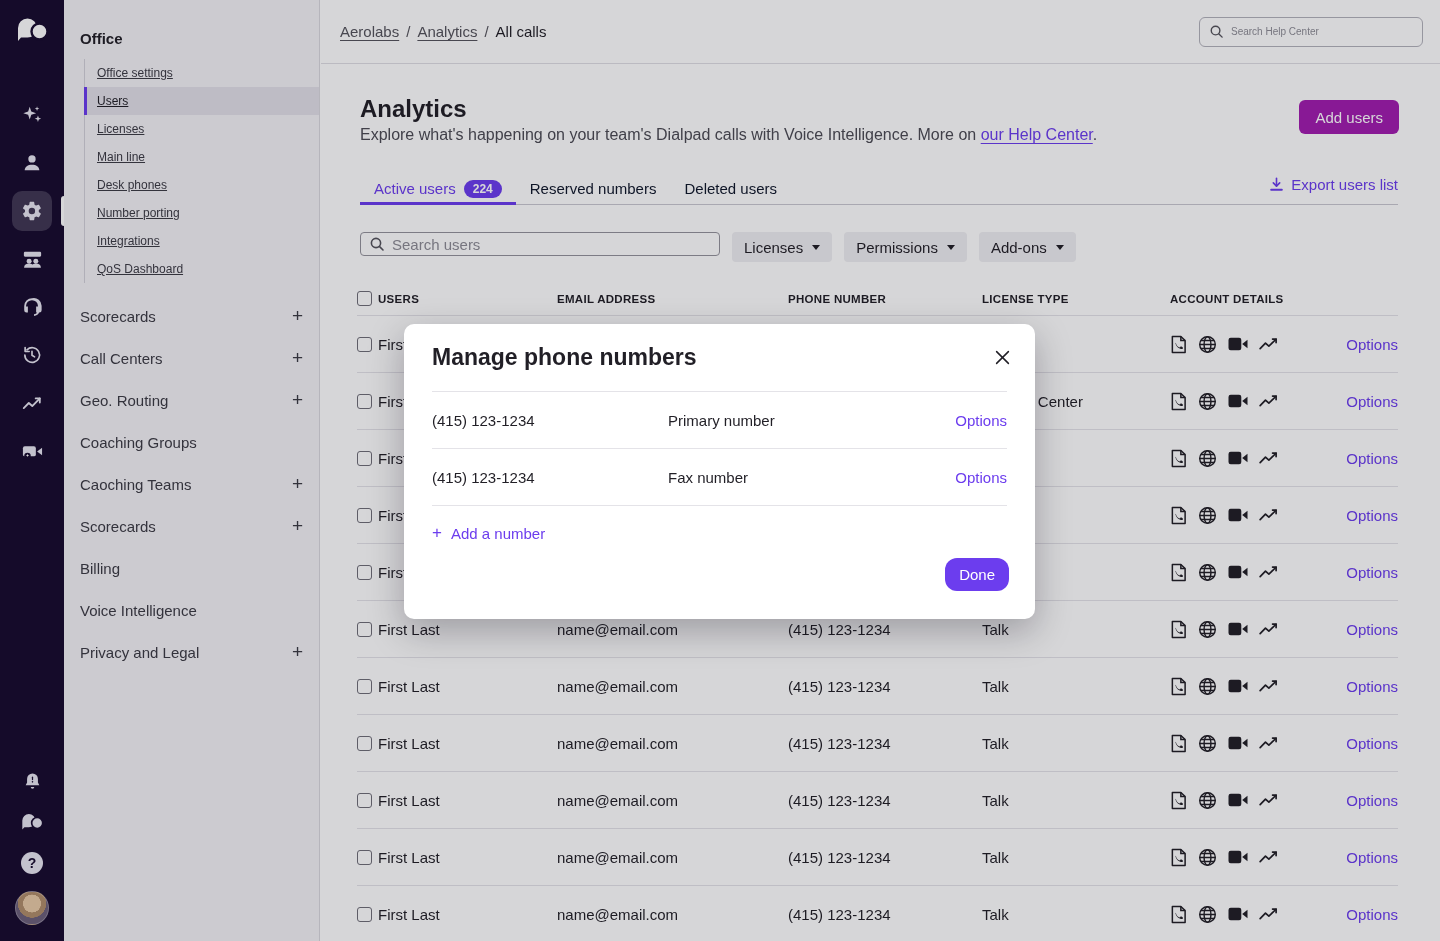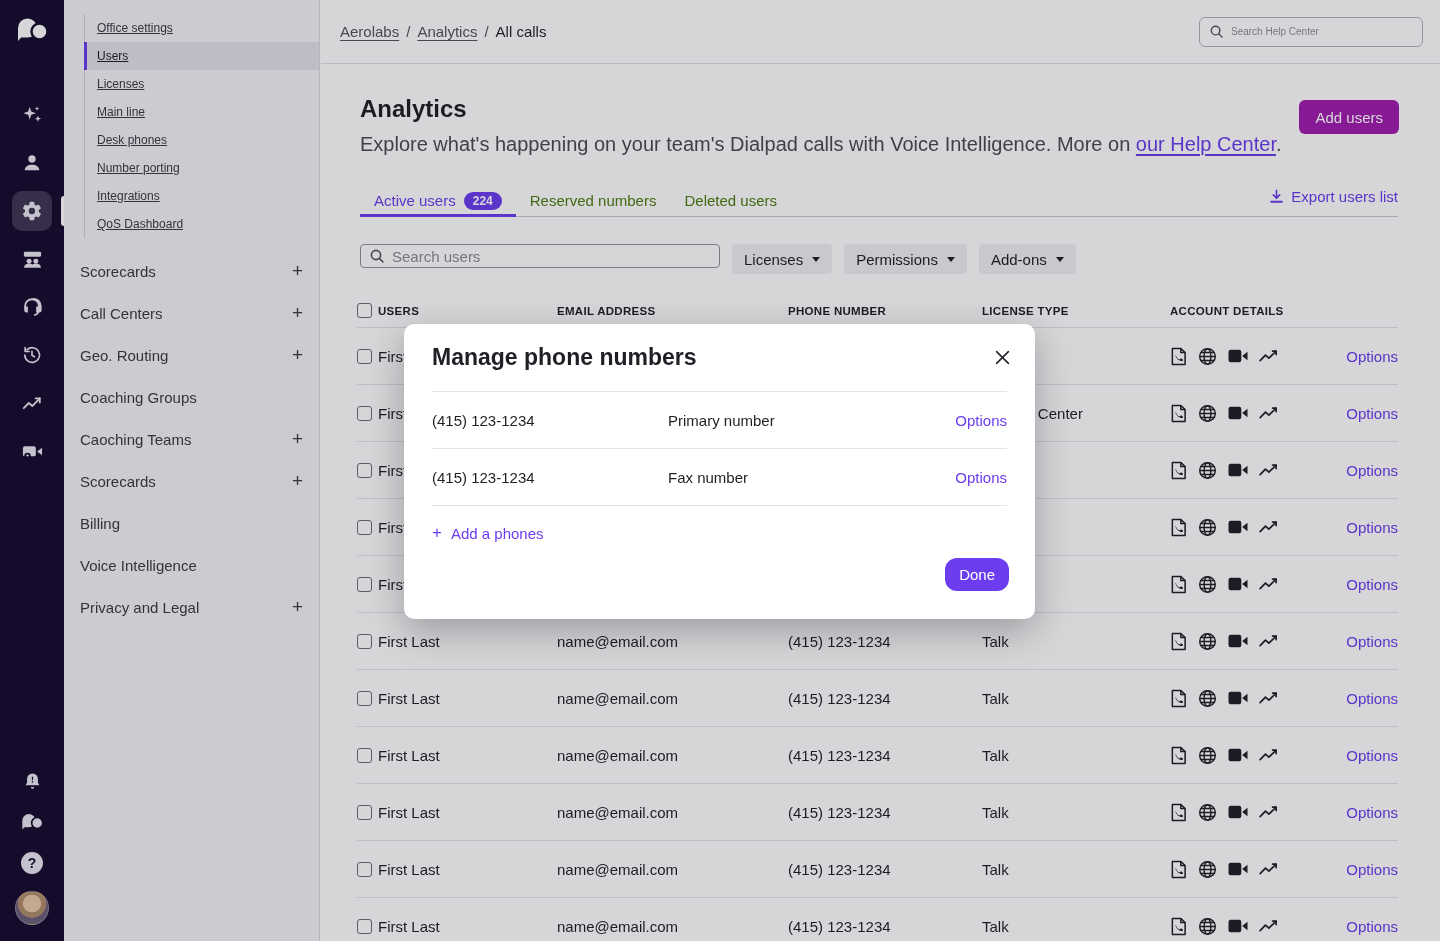--- a/index.html
+++ b/index.html
@@ -40,26 +40,26 @@
   .topbar { height:64px; border-bottom:1px solid #dfdee4; display:flex; align-items:center; padding:0 17px 0 19px; }
   .crumbs { font-size:15px; color:#55545c; display:flex; gap:7px; align-items:center; }
   .crumb-link { color:#55545c; text-decoration:underline; text-underline-offset:3px; cursor:pointer; }
   .crumb-current { color:#211f26; }
   .help-search { margin-left:auto; width:224px; height:30px; border:1px solid #b3b2bb; border-radius:6px; display:flex; align-items:center; padding:0 9px; gap:7px; background:#fff; color:#55545c; }
   .help-search input { border:0; outline:0; background:transparent; font-size:10px; width:100%; font-family:"Liberation Sans",sans-serif; color:#211f26; }
   .help-search input::placeholder { color:#8d8c95; }
 
   .content { position:relative; padding:31px 42px 0 39px; }
   .page-title { font-size:24px; font-weight:700; color:#211f26; }
-  .page-sub { margin-top:10px; font-size:20px; color:#4c4b54; }
+  .page-sub { margin-top:3px; font-size:16px; color:#4c4b54; }
   .page-sub a { color:#6c3dee; text-decoration:underline; text-underline-offset:3px; cursor:pointer; }
   .add-users { position:absolute; top:36px; right:41px; height:34px; padding:0 16px; background:#a21caf; color:#fff; font-size:15px; border:0; border-radius:6px; cursor:pointer; font-family:"Liberation Sans",sans-serif; }
 
   .tabs-row { margin-top:31px; border-bottom:1px solid #c9c8d0; display:flex; position:relative; }
-  .tab { height:30px; padding:0 14px; display:flex; align-items:center; gap:8px; font-size:15px; color:#4d7c0f; cursor:pointer; border-bottom:3px solid transparent; margin-bottom:-1px; }
+  .tab { height:30px; padding:0 14px; display:flex; align-items:center; gap:8px; font-size:15px; color:#0f172a; cursor:pointer; border-bottom:3px solid transparent; margin-bottom:-1px; }
   .tab.active { color:#6c3dee; border-bottom-color:#6c3dee; }
   .tab .badge { background:#6c3dee; color:#fff; font-size:12px; font-weight:700; padding:2px 9px; border-radius:10px; }
   .tab .badge:empty { display:none; }
   .export-link { position:absolute; right:0; top:1px; display:flex; align-items:center; gap:7px; color:#6c3dee; font-size:15px; cursor:pointer; }
 
   .filters-row { margin-top:27px; display:flex; gap:12px; }
   .search-users { width:360px; height:24px; border:1.5px solid #94939c; border-radius:4px; display:flex; align-items:center; padding:0 8px; gap:7px; color:#55545c; background:#fff; }
   .search-users input { border:0; outline:0; background:transparent; font-size:15px; width:100%; font-family:"Liberation Sans",sans-serif; color:#211f26; }
   .search-users input::placeholder { color:#8d8c95; }
   .filter-btn { height:30px; padding:0 12px; background:#efeef2; border:0; border-radius:4px; font-size:15px; color:#211f26; display:flex; align-items:center; gap:9px; cursor:pointer; font-family:"Liberation Sans",sans-serif; }
@@ -184,20 +184,21 @@
     </div>
     <div class="rail-btn">
         <span class="help-circle">?</span>
       </div>
     <div class="avatar"></div>
   </div>
 </nav>
 
 <aside class="sidebar">
   <div class="side-body">
+    <div class="side-heading">Office</div>
     <div class="office-list">
 
         <div class="office-item">
           <span>Office settings</span>
         </div>
 
         <div class="office-item active">
           <span>Users</span>
         </div>
 
@@ -816,16 +817,16 @@
       </div>
 
       <div class="mrow">
         <div>(415) 123-1234</div>
         <div>Fax number</div>
         <div class="opt-link">Options</div>
       </div>
     </div>
   <div class="add-number">
     <span class="plus-g">+</span>
-    <span>Add a phones</span>
+    <span>Add a number</span>
   </div>
   <button class="done-btn">Done</button>
 </div>
 
 </body></html>

